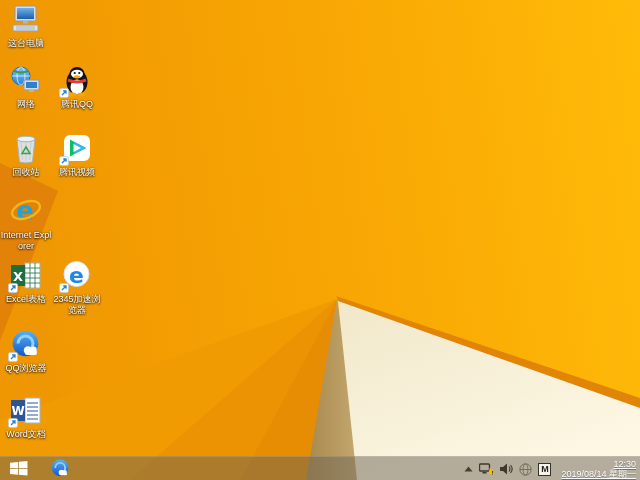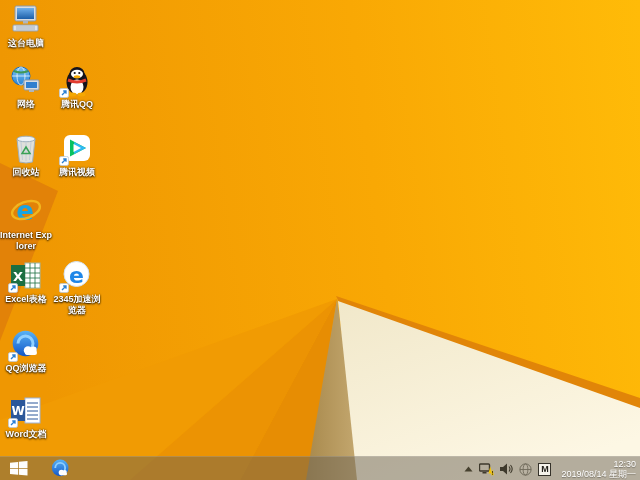--- a/index.html
+++ b/index.html
@@ -6,37 +6,37 @@
   #screen{position:relative;width:640px;height:480px;overflow:hidden;
     font-family:"Liberation Sans","DejaVu Sans",sans-serif;}
   #wallpaper{position:absolute;left:0;top:0;width:640px;height:480px;}
   
   .icon-cell{position:absolute;width:52px;display:flex;flex-direction:column;
     align-items:center;cursor:default;}
   .glyph{position:relative;width:34px;height:32px;flex:0 0 auto;}
   .glyph svg{display:block;}
   .badge{position:absolute;left:-1px;bottom:-1px;width:10px;height:10px;}
   .ilabel{margin-top:2px;font-size:9px;line-height:10.5px;color:#fff;text-align:center;
-    text-shadow:0 1px 2px rgba(0,0,0,.9),0 0 2px rgba(0,0,0,.65);word-break:break-all;font-weight:bold;}
+    text-shadow:0 1px 2px rgba(0,0,0,.9),0 0 2px rgba(0,0,0,.65);word-break:break-all;}
   .c1{left:0;} .c2{left:51px;}
   .r1{top:4px;} .r2{top:65px;} .r3{top:133px;} .r4{top:196px;}
   .r5{top:260px;} .r6{top:329px;} .r7{top:395px;}
   
   #taskbar{position:absolute;left:0;top:456px;width:640px;height:24px;
     background:rgba(108,100,86,.5);border-top:1px solid rgba(255,255,255,.14);
     box-sizing:border-box;display:flex;align-items:center;}
   .tb-start{width:20px;height:17px;margin-left:9px;display:flex;align-items:center;
     justify-content:center;}
   .tb-app{width:22px;height:22px;margin-left:20px;display:flex;align-items:center;
     justify-content:center;}
   #tray{position:absolute;right:0;top:0;height:24px;display:flex;align-items:center;gap:6px;
     padding-right:4px;}
   .tray-ic{display:flex;align-items:center;justify-content:center;}
   #clock{margin-left:4px;text-align:right;color:#fff;font-size:9px;line-height:10px;
-    text-shadow:0 1px 1px rgba(0,0,0,.35);white-space:nowrap;}
+    text-shadow:0 1px 1px rgba(0,0,0,.35);white-space:nowrap;text-decoration:underline;}
 </style>
 </head>
 <body>
 
 <div id="screen">
 
   <svg id="wallpaper" viewBox="0 0 640 480" preserveAspectRatio="none">
     <defs>
       <linearGradient id="bgGrad" x1="0%" y1="10%" x2="100%" y2="0%">
         <stop offset="0%" stop-color="#ef9702"></stop>

